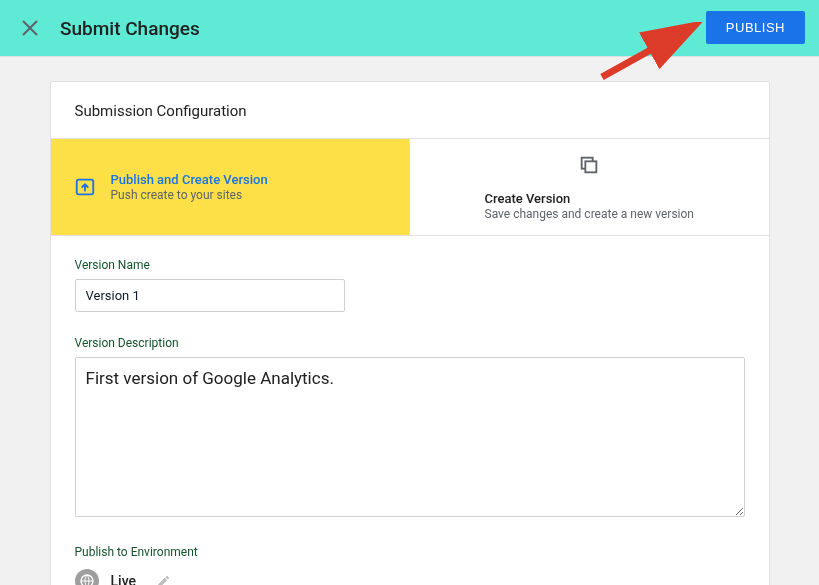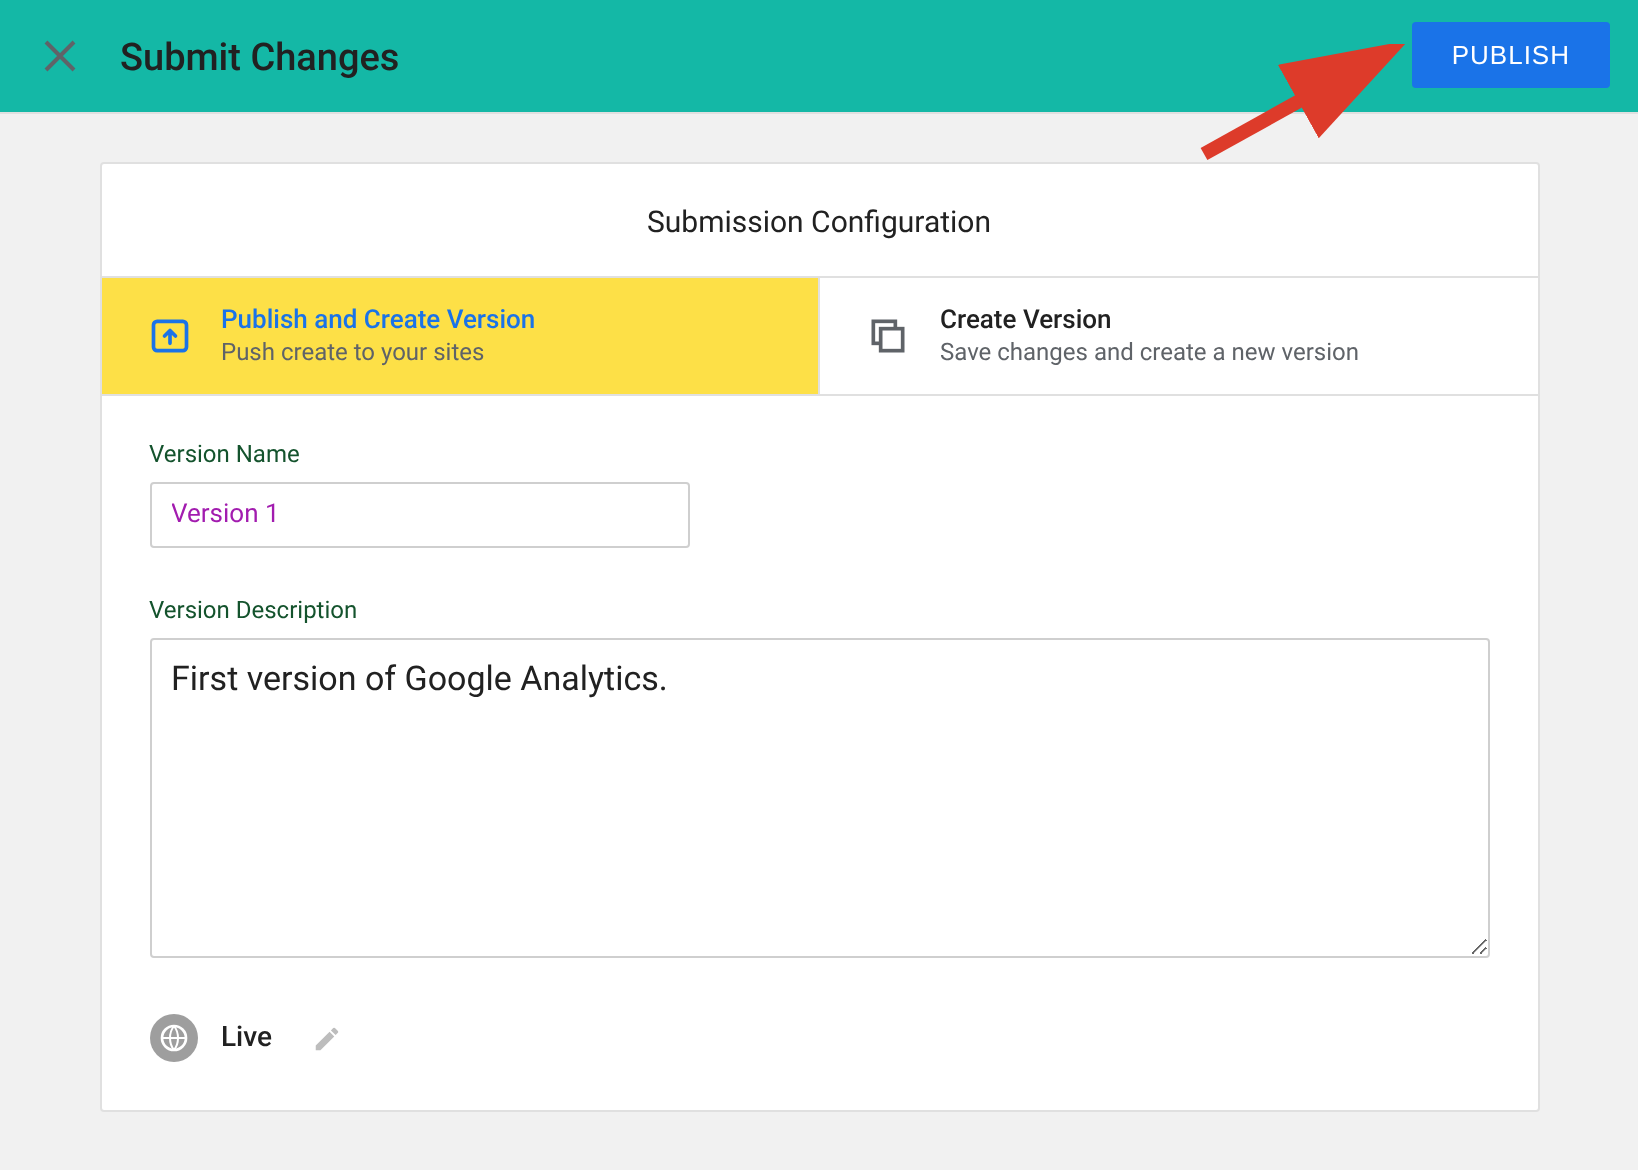--- a/index.html
+++ b/index.html
@@ -8,21 +8,21 @@
       padding: 0;
     }
     body {
       font-family: Roboto, Arial, sans-serif;
       background: #f1f1f1;
       width: 819px;
       height: 585px;
       overflow: hidden;
     }
     .header {
-      background: #14b8a6;
+      background: #5eead4;
       border-bottom: 1px solid #e0e0e0;
       display: flex;
       align-items: center;
       padding: 0 18px;
       height: 57px;
       position: relative;
     }
     .close-btn {
       cursor: pointer;
       color: #5f6368;
@@ -64,36 +64,36 @@
       margin: 24px auto 0 auto;
       width: 720px;
       border: 1px solid #e0e0e0;
       border-radius: 2px;
     }
     .card-header {
       padding: 20px 24px 18px 24px;
       border-bottom: 1px solid #e0e0e0;
       font-size: 15px;
       color: #212121;
-      text-align: center;
     }
     .option-row {
       display: flex;
       border-bottom: 1px solid #e0e0e0;
     }
     .option-cell {
       flex: 1;
       display: flex;
       align-items: center;
       padding: 14px 22px;
       cursor: pointer;
       gap: 14px;
     }
     .option-cell + .option-cell {
       border-left: 1px solid #e0e0e0;
+      flex-direction: column;
     }
     .option-cell.selected {
       background: #fde047;
     }
     .option-icon {
       width: 24px;
       height: 24px;
       flex-shrink: 0;
       display: flex;
       align-items: center;
@@ -124,21 +124,21 @@
       color: #14532d;
       margin-bottom: 7px;
       display: block;
     }
     .text-input {
       width: 270px;
       border: 1px solid #cfcfcf;
       border-radius: 2px;
       padding: 8px 10px;
       font-size: 13px;
-      color: #a21caf;
+      color: #0f172a;
       font-family: inherit;
     }
     .textarea-input {
       width: 100%;
       height: 160px;
       border: 1px solid #cfcfcf;
       border-radius: 2px;
       padding: 10px 10px;
       font-size: 17px;
       color: #212121;
@@ -234,20 +234,21 @@
       <label class="field-label">Version Name</label>
       <input type="text" class="text-input" value="Version 1" style="">
     </div>
 
     <div class="field-group">
       <label class="field-label">Version Description</label>
       <textarea class="textarea-input" style="">First version of Google Analytics.</textarea>
     </div>
 
     <div>
+      <label class="field-label">Publish to Environment</label>
       <div class="env-row">
         <div class="env-icon">
           <svg width="16" height="16" viewBox="0 0 24 24">
               <circle cx="12" cy="12" r="9" fill="none" stroke="#fff" stroke-width="2"></circle>
               <path d="M3 12 H21 M12 3 C8 8 8 16 12 21 M12 3 C16 8 16 16 12 21" stroke="#fff" stroke-width="1.5" fill="none"></path>
             </svg>
         </div>
         <div class="env-name">Live</div>
         <div class="edit-icon">
           <svg width="15" height="15" viewBox="0 0 24 24">

